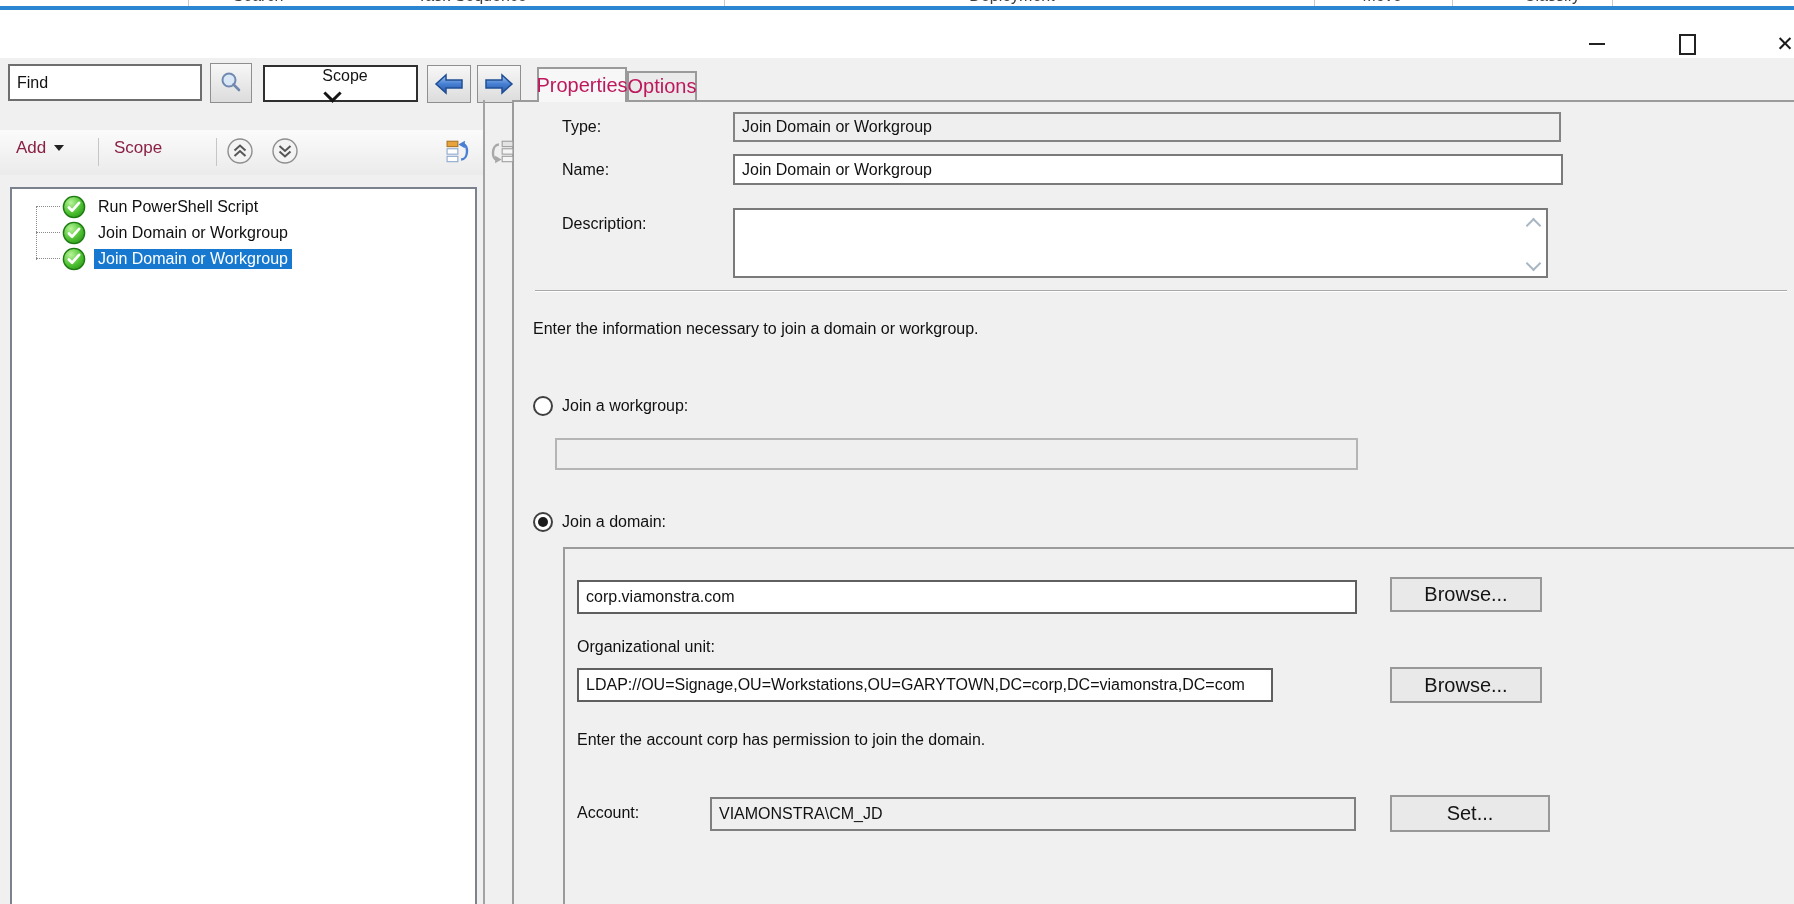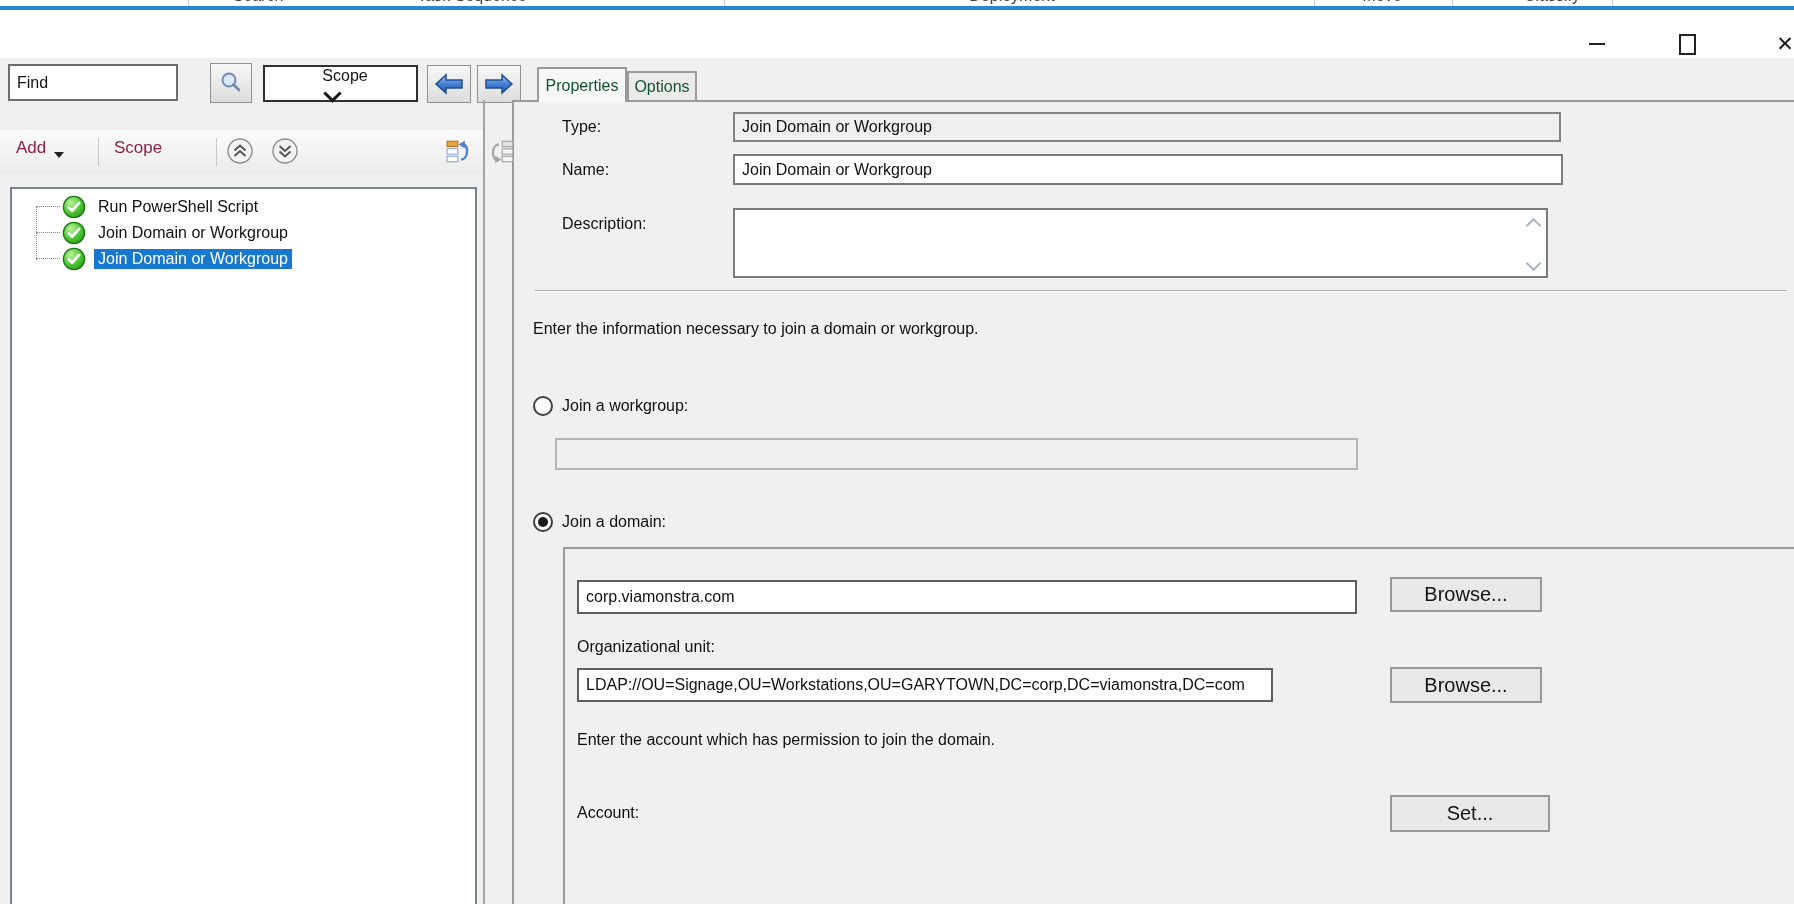--- a/index.html
+++ b/index.html
@@ -39,21 +39,21 @@
             border:2px solid #7b828e;box-sizing:border-box;}
   .trow{position:absolute;left:0;width:100%;height:26px;display:flex;align-items:center;}
   .trow .lbl{font-size:16px;color:#101010;padding:1px 4px;white-space:nowrap;}
   .trow.sel .lbl{background:#1778d0;color:#fff;}
   .dotv{position:absolute;border-left:1px dotted #8a8a8a;width:0;}
   .doth{position:absolute;border-top:1px dotted #8a8a8a;height:0;}
   .chk{width:24px;height:24px;flex:0 0 auto;}
   #splitter{position:absolute;left:483px;top:100px;width:2px;height:804px;background:#a3a3a3;}
   
   .tab{position:absolute;box-sizing:border-box;border:2px solid #9a9a9a;border-bottom:none;
-       display:flex;align-items:center;justify-content:center;font-size:16px;color:#14532d;}
+       display:flex;align-items:center;justify-content:center;font-size:20px;color:#be185d;}
   .tab.active{background:#f7f7f7;z-index:3;}
   .tab.inactive{background:#eaeaea;z-index:1;}
   #content-box{position:absolute;left:512px;top:100px;width:1300px;height:820px;background:#f0f0f0;
                border:2px solid #9b9b9b;box-sizing:border-box;z-index:0;}
   .flabel{position:absolute;font-size:16px;color:#101010;white-space:nowrap;z-index:2;}
   .ro-field{position:absolute;background:#efefef;border:2px solid #848484;box-sizing:border-box;
             display:flex;align-items:center;padding:0 7px;font-size:16px;color:#111;z-index:2;white-space:nowrap;}
   .w-field{position:absolute;box-sizing:border-box;z-index:2;}
   .dis-field{position:absolute;background:#efefef;border:2px solid #b5b5b5;box-sizing:border-box;z-index:2;}
   .push-btn{position:absolute;background:#e9e9e9;border:2px solid #989898;box-sizing:border-box;z-index:2;
@@ -113,21 +113,21 @@
     <div class="win-btn" style="left:1670px">
       <span class="max-glyph"></span>
     </div>
     <div class="win-btn" style="left:1768px">
       <span class="close-glyph">✕</span>
     </div>
   </div>
 
   <div id="dialog-body"></div>
 
-  <input class="tb abs" style="left: 8px; top: 64px; width: 170px; height: 37px;" type="text" value="Find">
+  <input class="tb abs" style="left: 8px; top: 64px; width: 194px; height: 37px;" type="text" value="Find">
   <div class="sq-btn abs" style="left:210px;top:63px;width:42px;height:40px">
     <svg width="24" height="24" viewBox="0 0 24 24">
       <circle cx="10" cy="9" r="6.5" fill="#d9e7f7" stroke="#7189ae" stroke-width="2"></circle>
       <line x1="14.5" y1="13.5" x2="20" y2="19" stroke="#7189ae" stroke-width="2.6" stroke-linecap="round"></line>
     </svg>
   </div>
   <div id="scope-dd" class="abs" style="left:263px;top:65px;width:155px;height:37px">
     <span class="val">Scope</span>
     <span class="chev"></span>
   </div>
@@ -136,21 +136,21 @@
       <path d="M12 2 v5 h16 v8 h-16 v5 L2 11 Z" fill="url(#garrow)" stroke="#1f4d94" stroke-width="1.5"></path>
     </svg>
   </div>
   <div class="sq-btn abs" style="left:477px;top:65px;width:44px;height:38px">
     <svg width="30" height="22" viewBox="0 0 30 22">
       <path d="M18 2 v5 H2 v8 h16 v5 L28 11 Z" fill="url(#garrow)" stroke="#1f4d94" stroke-width="1.5"></path>
     </svg>
   </div>
 
   <div id="ts-toolbar">
-    <div class="abs" style="left:16px;top:8px;display:flex;align-items:flex-end">
+    <div class="abs" style="left:16px;top:8px;display:flex;align-items:center">
       <span class="tool-txt">Add</span>
       <span class="caret"></span>
     </div>
     <div class="tool-sep" style="left:98px"></div>
     <div class="abs" style="left:114px;top:8px">
       <span class="tool-txt">Scope</span>
     </div>
     <div class="tool-sep" style="left:216px"></div>
     <div class="abs" style="left:226px;top:7px">
       <svg width="28" height="28" viewBox="0 0 28 28">
@@ -256,20 +256,23 @@
   <div class="push-btn" style="left:1390px;top:577px;width:152px;height:35px">
     <span>Browse...</span>
   </div>
 
   <span class="flabel" style="left:577px;top:638px">Organizational unit:</span>
   <input class="tb w-field" style="left: 577px; top: 668px; width: 696px; height: 34px; border-width: 2px; border-color: rgb(95, 95, 95);" type="text" value="LDAP://OU=Signage,OU=Workstations,OU=GARYTOWN,DC=corp,DC=viamonstra,DC=com">
   <div class="push-btn" style="left:1390px;top:667px;width:152px;height:36px">
     <span>Browse...</span>
   </div>
 
-  <span class="flabel" style="left:577px;top:731px">Enter the account which has permission to join the domain.</span>
+  <span class="flabel" style="left:577px;top:731px">Enter the account corp has permission to join the domain.</span>
 
   <span class="flabel" style="left:577px;top:804px">Account:</span>
+  <div class="ro-field" style="left:710px;top:797px;width:646px;height:34px;border-color:#7f7f7f">
+    <span>VIAMONSTRA\CM_JD</span>
+  </div>
   <div class="push-btn" style="left:1390px;top:795px;width:160px;height:37px">
     <span>Set...</span>
   </div>
 
 </div>
 
 </body></html>

